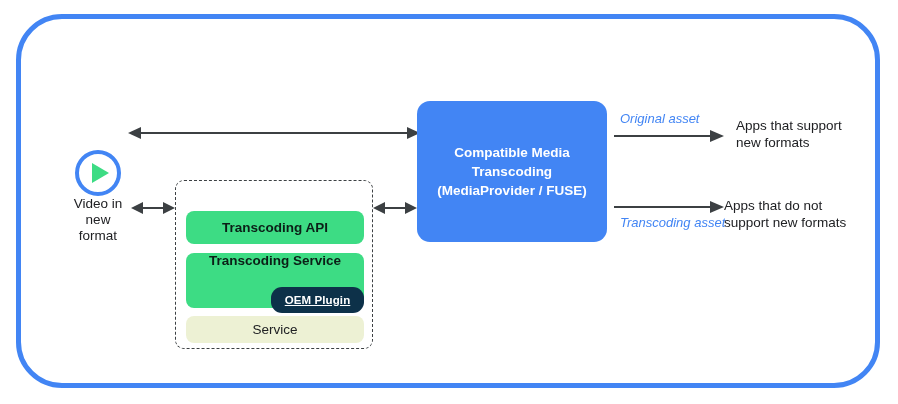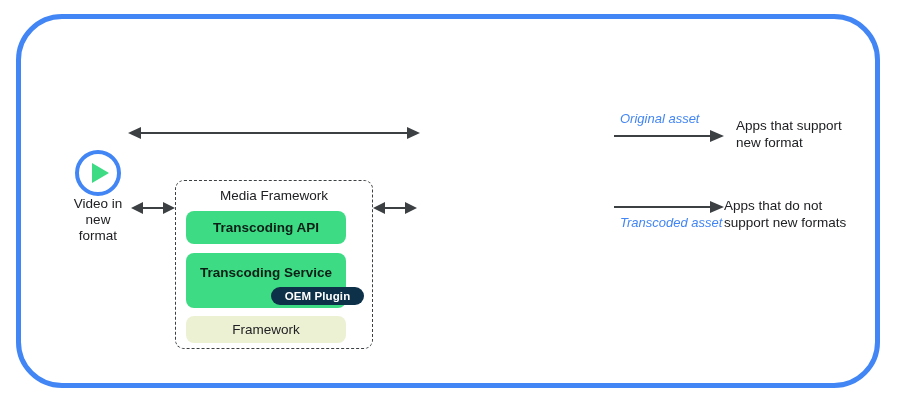--- a/index.html
+++ b/index.html
@@ -84,21 +84,21 @@
     left: 0;
     top: 7px;
     width: 100%;
     text-align: center;
     font-size: 13.5px;
     color: #202124;
   }
   .stack-pill {
     position: absolute;
     left: 10px;
-    width: 160px;
+    width: 178px;
     box-sizing: border-box;
     border-radius: 8px;
     display: flex;
     align-items: center;
     justify-content: center;
     text-align: center;
   }
   #pill-transcoding-api {
     top: 30px;
     height: 33px;
@@ -108,37 +108,37 @@
     color: #0b1f17;
   }
   #pill-transcoding-service {
     top: 72px;
     height: 55px;
     background: #3ddc84;
     font-size: 13.5px;
     font-weight: bold;
     color: #0b1f17;
     align-items: flex-start;
-    padding-top: 12px;
   }
   #pill-oem-plugin {
     position: absolute;
     left: 95px;
     top: 106px;
     width: 93px;
-    height: 18px;
+    height: 26px;
     border-radius: 11px;
     background: #0d3149;
     color: #ffffff;
     font-size: 11.5px;
     font-weight: bold;
     display: flex;
     align-items: center;
     justify-content: center;
     letter-spacing: 0.1px;
+    text-decoration: underline;
   }
   #pill-hardware {
     top: 135px;
     height: 27px;
     background: #edf1d4;
     font-size: 13.5px;
     color: #202124;
   }
 
   
@@ -214,59 +214,63 @@
     <polygon points="292,11 279,5 279,17" fill="#3c4043"></polygon>
   </svg>
 
   <svg class="arrow-svg" style="left:131px; top:197px;" width="44" height="22" viewBox="0 0 44 22">
     <line x1="9" y1="11" x2="35" y2="11" stroke="#3c4043" stroke-width="2"></line>
     <polygon points="0,11 12,5 12,17" fill="#3c4043"></polygon>
     <polygon points="44,11 32,5 32,17" fill="#3c4043"></polygon>
   </svg>
 
   <div id="media-framework">
-    <div id="framework-title">Media Framework</div>
 
     <div class="stack-pill" id="pill-transcoding-api">
       <span>Transcoding API</span>
     </div>
 
     <div class="stack-pill" id="pill-transcoding-service">
       <span>Transcoding Service</span>
     </div>
 
     <div id="pill-oem-plugin">
       <span>OEM Plugin</span>
     </div>
 
     <div class="stack-pill" id="pill-hardware">
-      <span>Framework</span>
+      <span>Service</span>
     </div>
   </div>
 
   <svg class="arrow-svg" style="left:373px; top:197px;" width="44" height="22" viewBox="0 0 44 22">
     <line x1="9" y1="11" x2="35" y2="11" stroke="#3c4043" stroke-width="2"></line>
     <polygon points="0,11 12,5 12,17" fill="#3c4043"></polygon>
     <polygon points="44,11 32,5 32,17" fill="#3c4043"></polygon>
   </svg>
 
+  <div id="cmt-box">
+    <div id="cmt-label">Compatible Media
+Transcoding
+(MediaProvider / FUSE)</div>
+  </div>
 
   <div class="asset-label" id="label-original-asset">Original asset</div>
 
-  <div class="asset-label" id="label-transcoded-asset">Transcoded asset</div>
+  <div class="asset-label" id="label-transcoded-asset">Transcoding asset</div>
 
   <svg class="arrow-svg" style="left:614px; top:126px;" width="110" height="20" viewBox="0 0 110 20">
     <line x1="0" y1="10" x2="99" y2="10" stroke="#3c4043" stroke-width="2"></line>
     <polygon points="110,10 96,4 96,16" fill="#3c4043"></polygon>
   </svg>
 
   <svg class="arrow-svg" style="left:614px; top:197px;" width="110" height="20" viewBox="0 0 110 20">
     <line x1="0" y1="10" x2="99" y2="10" stroke="#3c4043" stroke-width="2"></line>
     <polygon points="110,10 96,4 96,16" fill="#3c4043"></polygon>
   </svg>
 
   <div class="apps-label" id="label-apps-support">Apps that support
-new format</div>
+new formats</div>
 
   <div class="apps-label" id="label-apps-no-support">Apps that do not
 support new formats</div>
 
 </div>
 
 </body></html>

